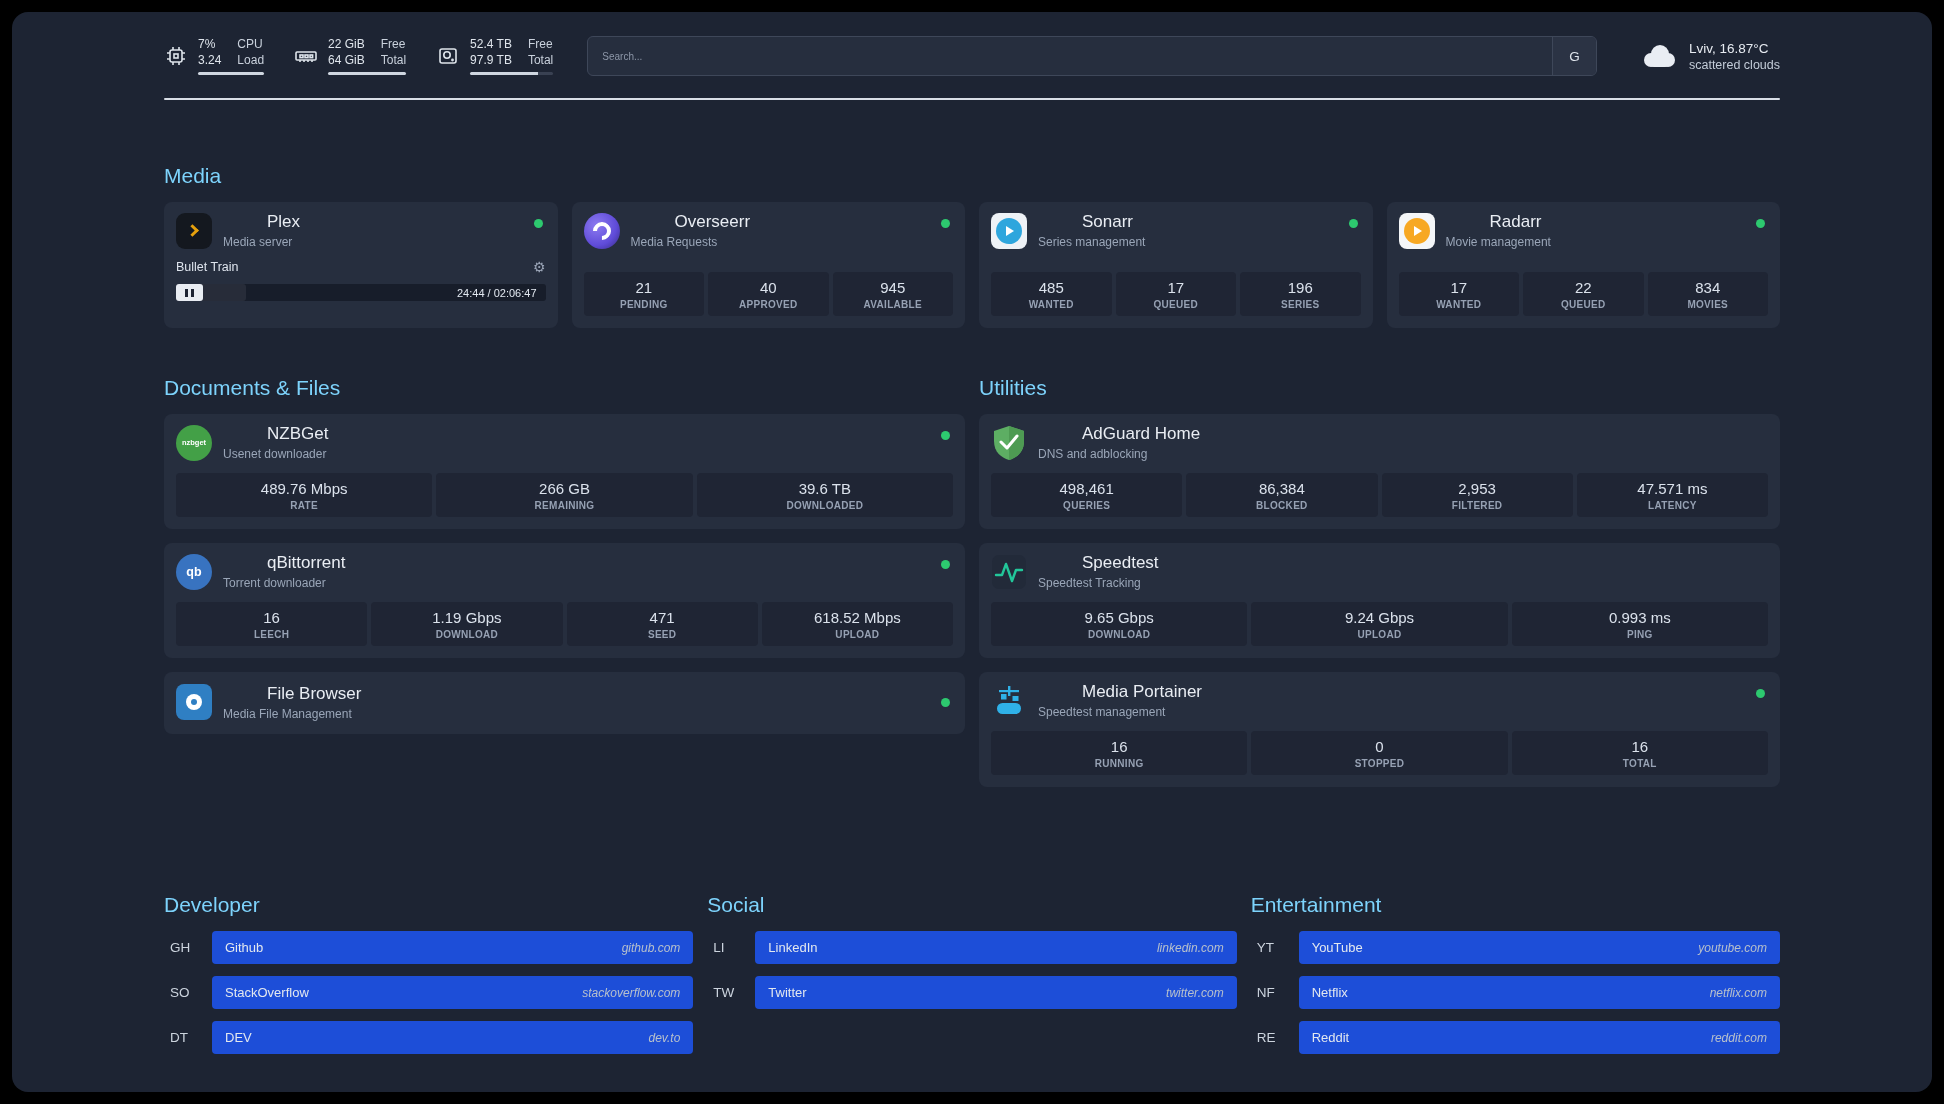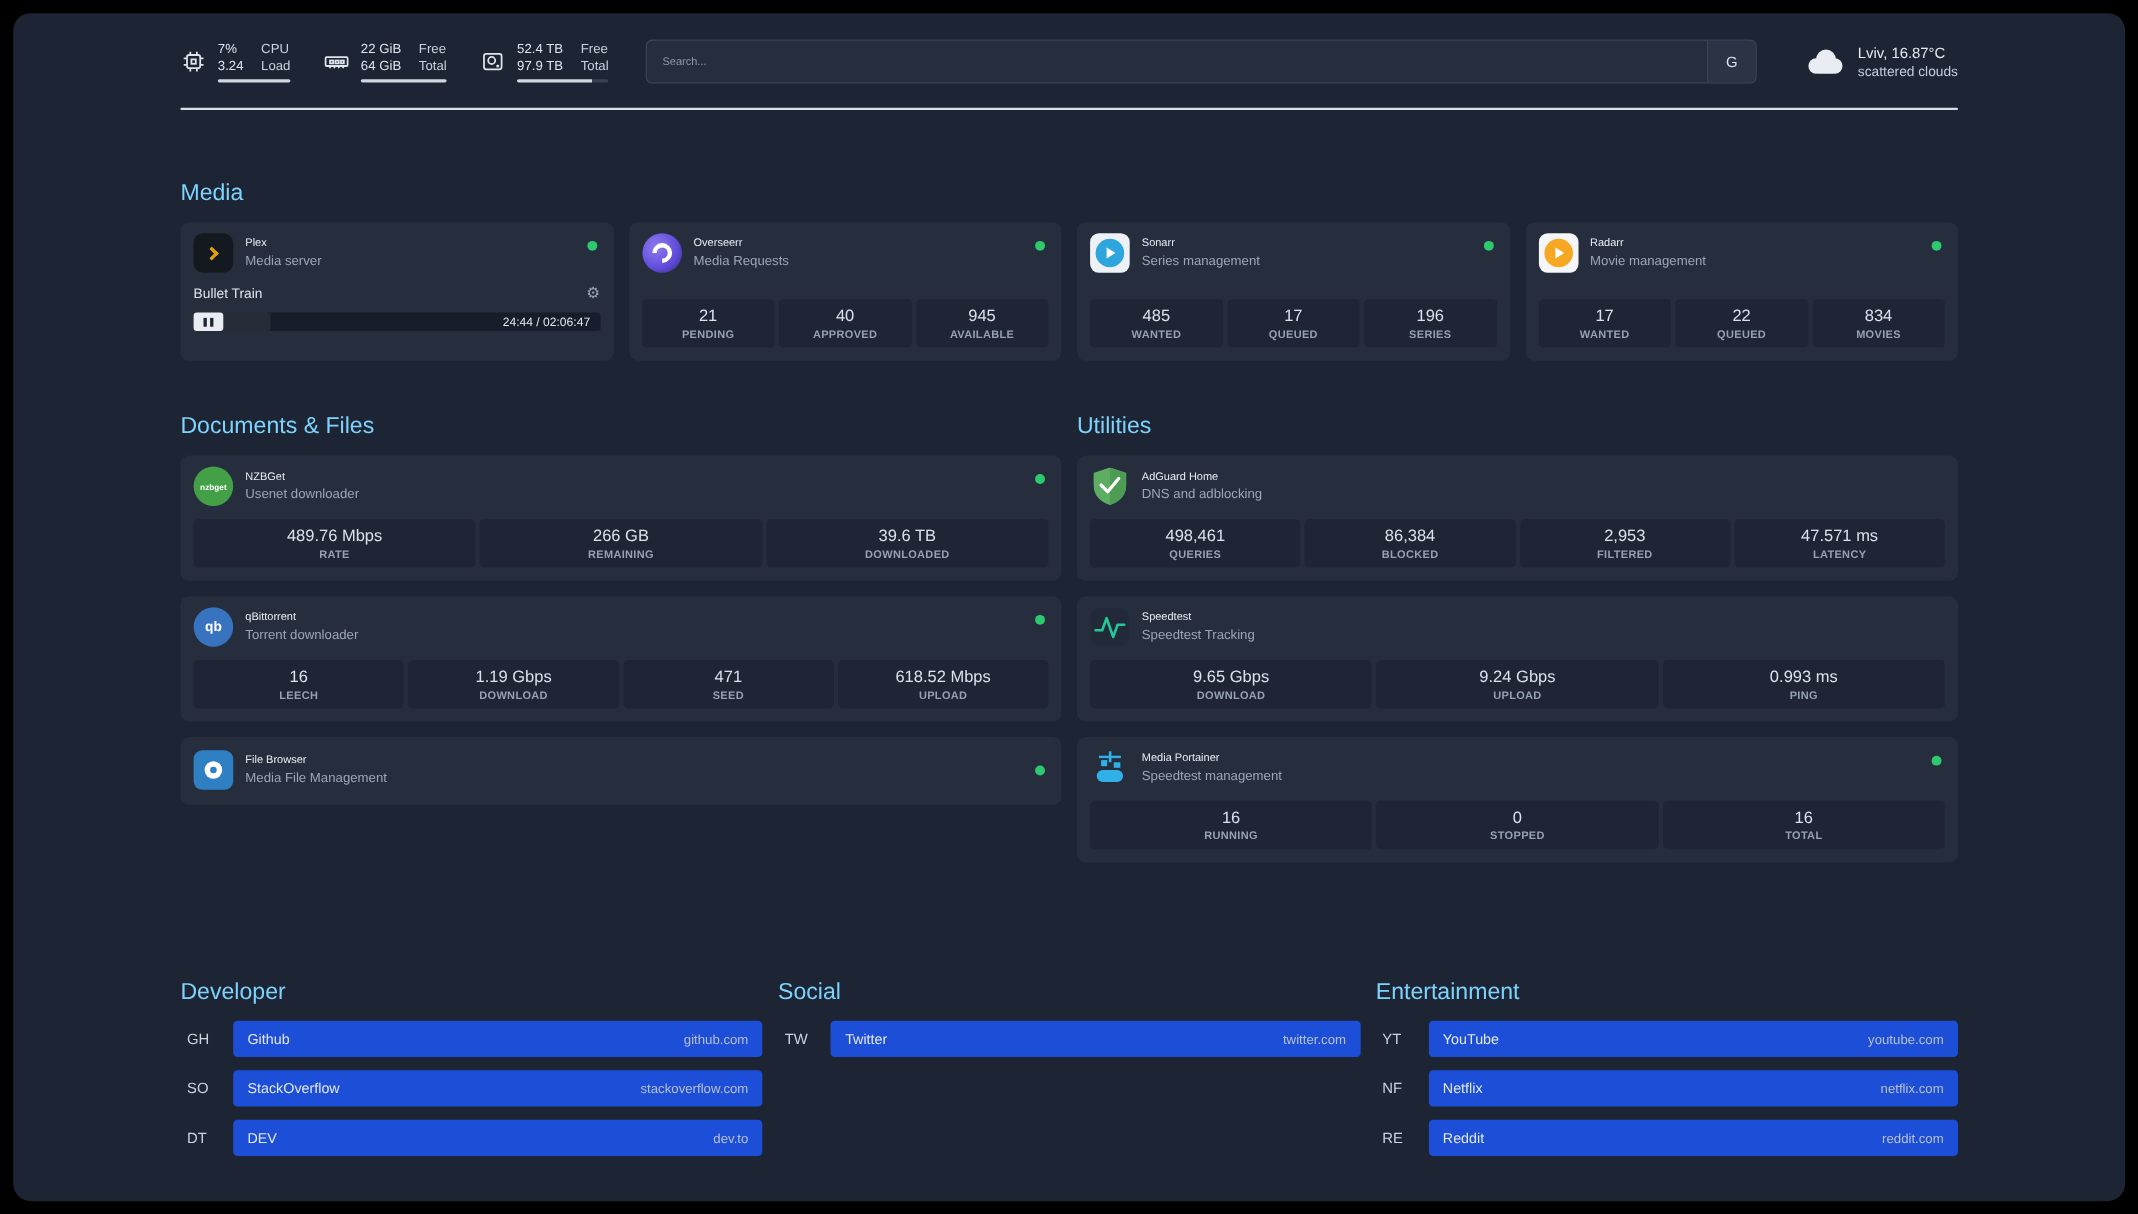--- a/index.html
+++ b/index.html
@@ -37,21 +37,21 @@
   
   .section-title { font-size:21px; font-weight:500; color:#7dd3fc; margin-bottom:14px; }
   .media-section { margin-top:64px; }
   .cards-4 { display:grid; grid-template-columns:repeat(4,1fr); gap:14px; }
 
   .card { background:#262e3e; border-radius:8px; padding:10px 12px 12px; position:relative;
           display:flex; flex-direction:column; cursor:pointer; }
   .cards-4 .card { min-height:126px; }
   .card-head { display:flex; align-items:center; gap:11px; padding-right:22px; }
   .sv-icon { width:36px; height:36px; flex:none; display:flex; align-items:center; justify-content:center; position:relative; }
-  .sv-name { font-size:10px; color:#e9edf3; }
+  .sv-name { font-size:17px; color:#e9edf3;margin-left:44px; }
   .sv-desc { font-size:12px; color:#9aa6b8; margin-top:3px; }
   .dot { position:absolute; top:17px; right:15px; width:9px; height:9px; border-radius:50%; background:#2dc96f; }
   .card--row { flex-direction:row; align-items:center; min-height:62px; }
   .card--row .dot { top:50%; margin-top:-5px; }
 
   .stats { display:flex; gap:4px; margin-top:auto; padding-top:12px; }
   .stat { flex:1; background:#1f2534; border-radius:4px; padding:7px 4px 6px; text-align:center; }
   .stat-value { font-size:15px; color:#dbe2ec; }
   .stat-label { font-size:10px; font-weight:700; color:#96a1b3; margin-top:3px; letter-spacing:.3px; }
 
@@ -72,21 +72,21 @@
   .columns { display:grid; grid-template-columns:1fr 1fr; gap:14px; margin-top:48px; }
   .col .card { margin-bottom:14px; }
 
   
   .bm-grid { display:grid; grid-template-columns:repeat(3,1fr); gap:14px; margin-top:92px; }
   .bm-row { display:flex; align-items:center; margin-bottom:12px; cursor:pointer; }
   .bm-abbr { width:48px; font-size:13.5px; color:#ccd4de; padding-left:6px; }
   .bm-bar { flex:1; background:#1d4ed8; border-radius:4px; height:33px; display:flex;
             align-items:center; justify-content:space-between; padding:0 13px; }
   .bm-name { font-size:13px; color:#e3e8ef; }
-  .bm-url { font-size:12px; color:#b7c0cc; }
+  .bm-url { font-size:12px; color:#b7c0cc;font-style:italic; }
 
   
   .ic-plex { background:#14181f; border-radius:9px; }
   .ic-plex .chev { width:9px; height:9px; border-top:3px solid #e5a00d; border-right:3px solid #e5a00d;
                    transform:rotate(45deg); margin-left:-3px; }
   .ic-overseerr { background:radial-gradient(circle at 35% 35%, #8d7bf0, #5f4bd8 60%, #342a7e); border-radius:50%; }
   .ic-overseerr .swirl { width:18px; height:18px; border-radius:50%; border:4px solid #fff;
                          border-bottom-color:transparent; transform:rotate(45deg); }
   .ic-sonarr { background:#eef2f6; border-radius:8px; }
   .ic-sonarr .c { width:26px; height:26px; border-radius:50%; background:#2ea6dd;
@@ -524,20 +524,27 @@
         <div class="bm-bar">
           <span class="bm-name">DEV</span>
           <span class="bm-url">dev.to</span>
         </div>
       </div>
     </div>
 
     <div class="bm-col">
       <div class="section-title">Social</div>
       <div class="bm-row">
+        <div class="bm-abbr">LI</div>
+        <div class="bm-bar">
+          <span class="bm-name">LinkedIn</span>
+          <span class="bm-url">linkedin.com</span>
+        </div>
+      </div>
+      <div class="bm-row">
         <div class="bm-abbr">TW</div>
         <div class="bm-bar">
           <span class="bm-name">Twitter</span>
           <span class="bm-url">twitter.com</span>
         </div>
       </div>
     </div>
 
     <div class="bm-col">
       <div class="section-title">Entertainment</div>

